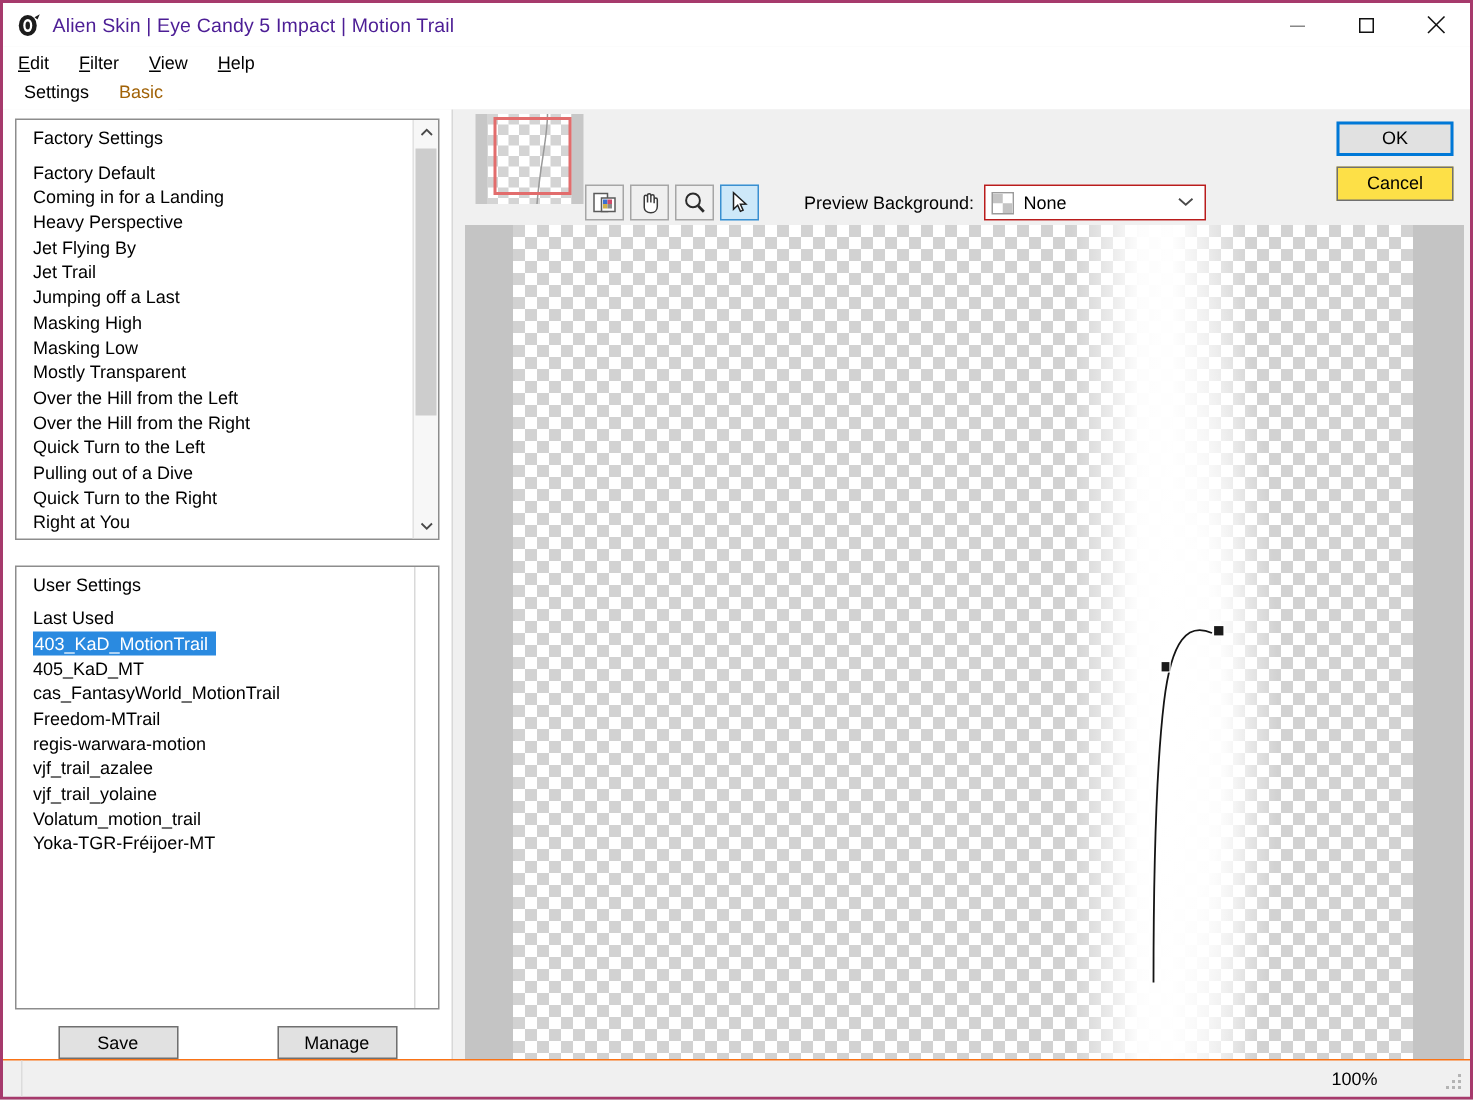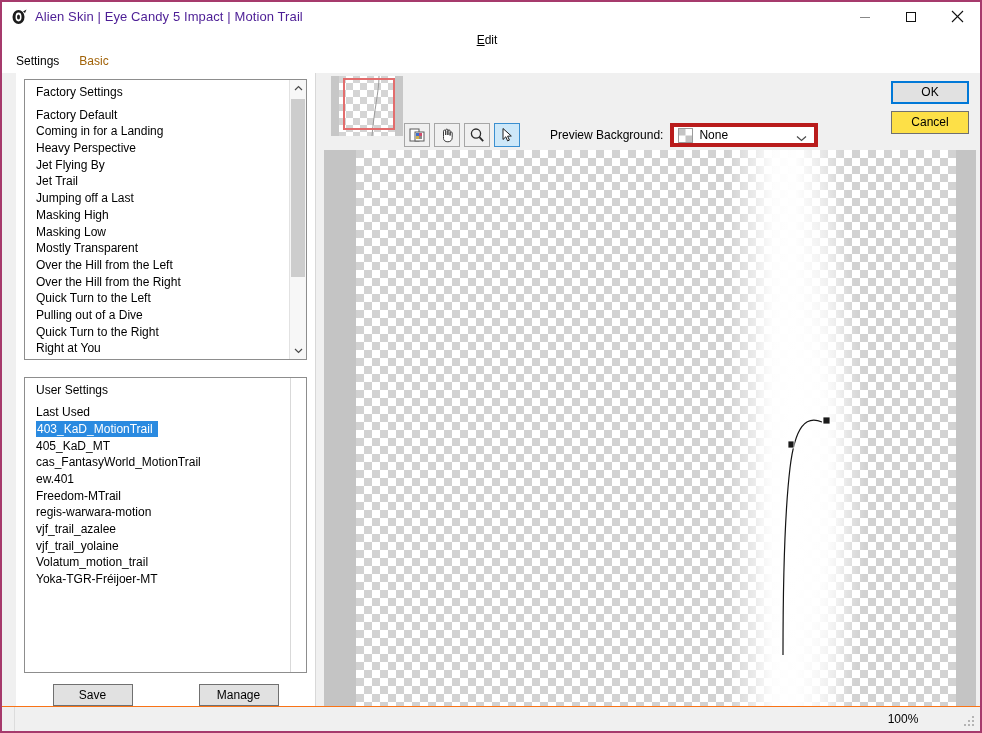--- a/index.html
+++ b/index.html
@@ -25,42 +25,42 @@
   .title-text{font-size:13px;color:#4c1d95;letter-spacing:.1px;}
   .win-buttons{position:absolute;right:0;top:0;height:29px;display:flex;}
   .win-btn{
     width:46px;height:29px;display:flex;align-items:center;justify-content:center;
     background:transparent;
   }
   .win-btn svg{display:block;}
   
   .menubar{
     height:21px;min-height:21px;display:flex;align-items:center;
-    background:#ffffff;padding-left:8px;flex-direction:column;
+    background:#ffffff;padding-left:8px;
   }
   .menu-item{
     font-size:12px;padding:2px 10px 2px 2px;margin-right:8px;color:#000;
   }
   .menu-item u{text-decoration:underline;}
   
   .tabstrip{
     height:21px;min-height:21px;display:flex;align-items:flex-end;
     background:#ffffff;padding-left:4px;position:relative;
   }
   .tabstrip:after{
     content:"";position:absolute;left:0;right:0;bottom:0;height:1px;background:#ffffff;
   }
   .tab{
     font-size:12px;padding:2px 9px 3px 9px;border:1px solid transparent;
     position:relative;z-index:2;line-height:15px;
   }
   .tab.active{background:#ffffff;}
   .tab.inactive{background:#ffffff;color:#a16207;}
   
-  .content{flex:1;display:flex;position:relative;background:#f0f0f0;min-height:0;margin-left:14px;}
+  .content{flex:1;display:flex;position:relative;background:#f0f0f0;min-height:0;}
   
   .leftpanel{
     width:300px;min-width:300px;box-sizing:border-box;
     background:#ffffff;border-right:1px solid #d8d8d8;
     padding:6px 8px 0 8px;display:flex;flex-direction:column;
   }
   .listbox{
     box-sizing:border-box;border:1px solid #8d8d8d;background:#fff;
     position:relative;overflow:hidden;
   }
@@ -107,21 +107,21 @@
   }
   .toolbtn{
     width:26px;height:24px;box-sizing:border-box;border:1px solid #a6a6a6;
     background:#f0f0f0;display:flex;align-items:center;justify-content:center;
     margin-right:4px;
   }
   .toolbtn.active{background:#cde8f9;border-color:#3a8fd0;}
   .pb-label{margin-left:26px;font-size:12px;color:#000;}
   .pb-select{
     margin-left:7px;width:148px;height:24px;box-sizing:border-box;
-    border:4px solid #b91c1c;background:#ffffff;display:flex;align-items:center;
+    border:1px solid #b91c1c;background:#ffffff;display:flex;align-items:center;
     position:relative;
   }
   .pb-swatch{width:15px;height:15px;margin-left:4px;border:1px solid #9b9b9b;box-sizing:border-box;}
   .pb-value{margin-left:6px;font-size:12px;}
   .pb-caret{position:absolute;right:7px;top:6px;color:#4c4c4c;font-size:10px;}
   
   .canvaswrap{
     position:absolute;left:8px;top:77px;right:4px;bottom:0;
     background:#c4c4c4;overflow:hidden;
   }
@@ -247,21 +247,20 @@
       </div>
 
       <div class="listbox user">
         <div class="list-inner">
           <div class="li">User Settings</div>
           <div style="height:6px"></div>
           <div class="li">Last Used</div>
           <div class="li-selwrap"><span class="li selected">403_KaD_MotionTrail</span></div>
           <div class="li">405_KaD_MT</div>
           <div class="li">cas_FantasyWorld_MotionTrail</div>
-          <div class="li">ew.401</div>
           <div class="li">Freedom-MTrail</div>
           <div class="li">regis-warwara-motion</div>
           <div class="li">vjf_trail_azalee</div>
           <div class="li">vjf_trail_yolaine</div>
           <div class="li">Volatum_motion_trail</div>
           <div class="li">Yoka-TGR-Fréijoer-MT</div>
         </div>
         <div class="vscroll user-sb">
           <div class="vs-line"></div>
         </div>

